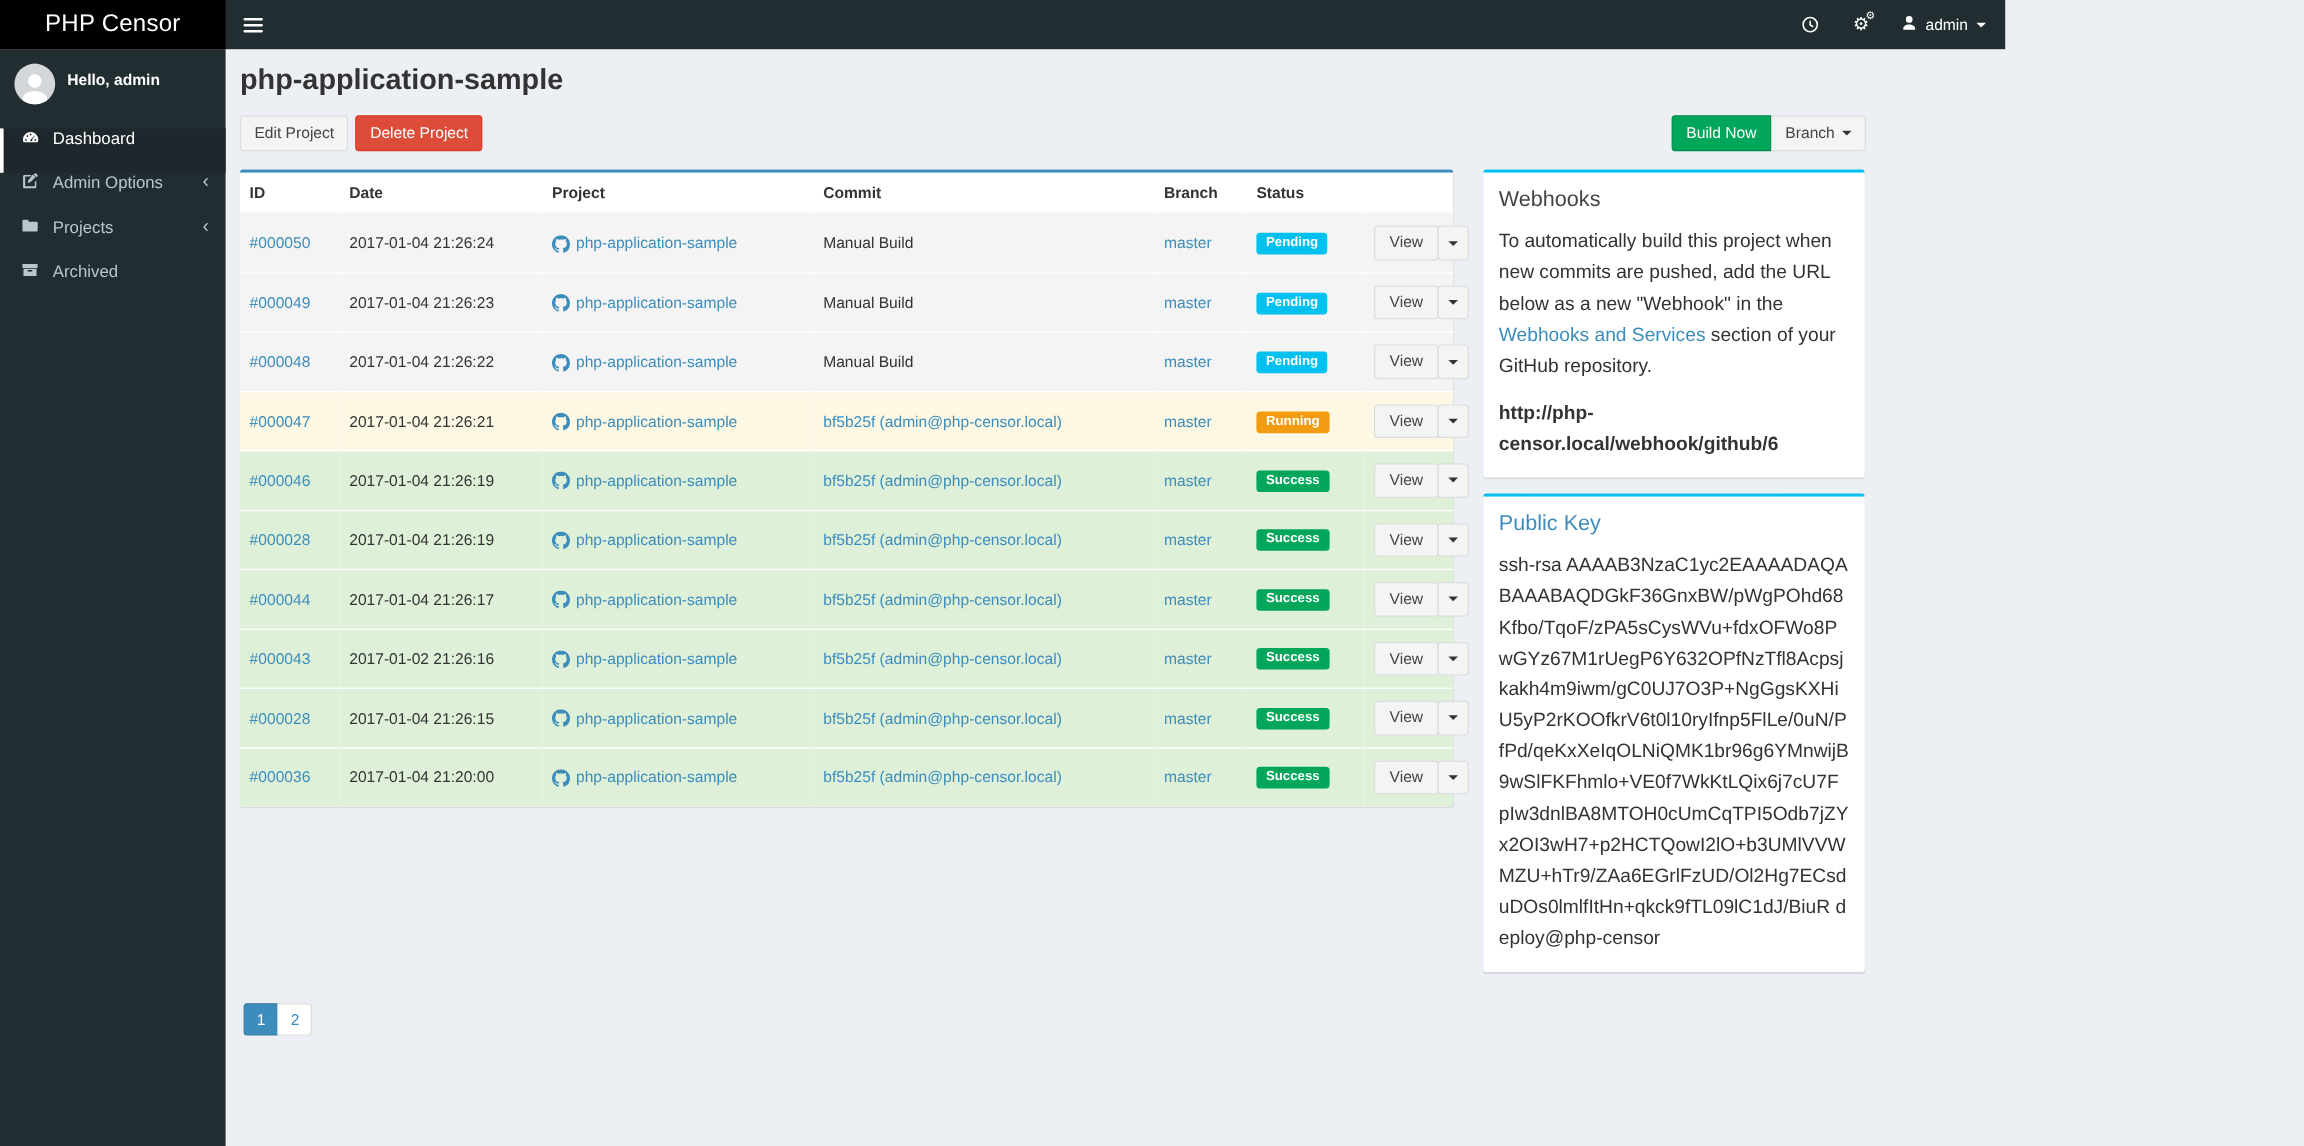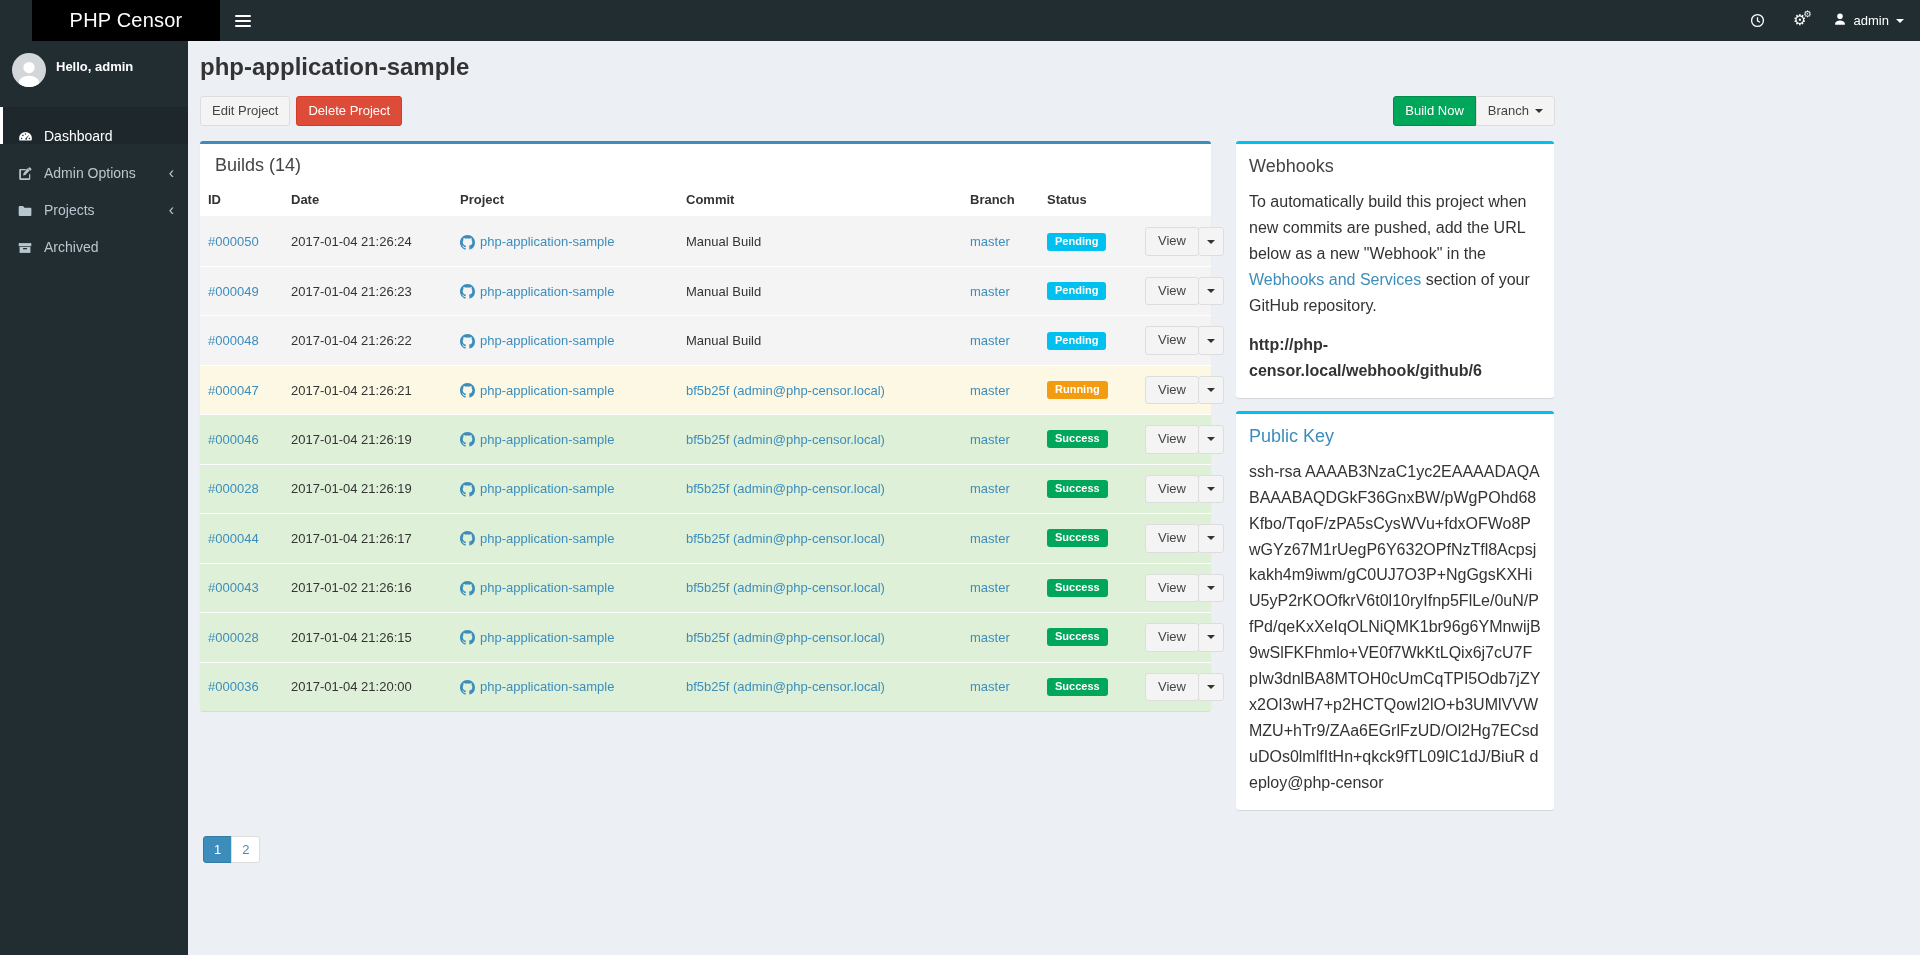--- a/index.html
+++ b/index.html
@@ -4,41 +4,41 @@
 <style>
   * { margin:0; padding:0; box-sizing:border-box; }
   html,body { width:1920px; height:955px; overflow:hidden; }
   body {
     font-family:"Liberation Sans","DejaVu Sans",sans-serif;
     background:#ecf0f5; color:#333; font-size:13px;
   }
   a { text-decoration:none; color:var(--accent-primary); cursor:pointer; }
 
   
-  .navbar { position:absolute; top:0; left:0; width:1920px; height:41px; background:#222d32; z-index:20; display:flex;padding-left:32px; }
+  .navbar { position:absolute; top:0; left:0; width:1671px; height:41px; background:#222d32; z-index:20; display:flex; }
   .logo { width:188px; height:41px; background:#000; color:#fff; font-size:20px; display:flex; align-items:center; justify-content:center; letter-spacing:.2px; }
   .navbar-main { flex:1; display:flex; align-items:center; justify-content:space-between; }
   .sidebar-toggle { height:41px; padding:0 15px; display:flex; flex-direction:column; justify-content:center; gap:3px; cursor:pointer; }
   .sidebar-toggle span { display:block; width:16px; height:2px; background:#fff; border-radius:1px; }
   .nav-right { display:flex; align-items:center; padding-right:16px; color:#fff; }
   .nav-icon { margin:0 14px; display:flex; align-items:center; color:#fff; cursor:pointer; }
   .nav-icon svg { display:block; }
   .gear-wrap { font-family:"DejaVu Sans",sans-serif; position:relative; font-size:15px; line-height:1; }
   .gear-wrap .gear-small { position:absolute; font-size:9px; right:-5px; top:-3px; }
   .user-menu { display:flex; align-items:center; gap:7px; margin-left:12px; cursor:pointer;text-align:right; }
   .user-menu .uname { font-size:13px; }
   .caret { display:inline-block; width:0; height:0; border-left:4px solid transparent; border-right:4px solid transparent; border-top:4px solid currentColor; }
 
   
   .sidebar { position:absolute; top:41px; left:0; width:188px; height:914px; background:#222d32; z-index:10; }
   .user-panel { display:flex; padding:12px 10px 14px 12px; }
   .avatar { width:34px; height:34px; border-radius:50%; background:#d4d7da; overflow:hidden; flex:none; display:flex; align-items:flex-end; justify-content:center; }
   .user-panel .greet { color:#fff; font-weight:bold; font-size:13px; padding:6px 0 0 10px; }
   .menu { list-style:none; margin-top:6px; }
-  .menu-item { display:flex; align-items:flex-end; height:37px; padding:0 14px 0 15px; border-left:3px solid transparent; color:#b8c7ce; font-size:14px; cursor:pointer; }
+  .menu-item { display:flex; align-items:flex-start; height:37px; padding:0 14px 0 15px; border-left:3px solid transparent; color:#b8c7ce; font-size:14px; cursor:pointer; }
   .menu-item.active { background:#1e282c; border-left-color:#fff; color:#fff; }
   .menu-item .mi-icon { width:18px; margin-right:8px; display:flex; align-items:center; }
   .menu-item .mi-label { flex:1; }
   .menu-item .mi-chevron { font-size:16px; line-height:1; color:#b8c7ce; }
 
   
   .main { position:absolute; left:200px; top:41px; width:1355px; }
   h1.page-title { margin-top:12px; font-size:24px; font-weight:600; color:#333; }
   .toolbar { margin-top:15px; display:flex; justify-content:space-between; align-items:center; }
   .btn { display:inline-flex; align-items:center; gap:6px; font-size:13px; padding:5px 11px; border-radius:3px; border:1px solid transparent; cursor:pointer; font-family:inherit; background:none; line-height:1.42; }
@@ -190,21 +190,20 @@
       <button class="btn btn-default">
         <span>Branch</span>
         <span class="caret"></span>
       </button>
     </div>
   </div>
 
   <div class="columns">
 
     <section class="box box-primary builds-box">
-      <div class="box-header">Builds (14)</div>
       <table class="builds">
         <colgroup>
           <col style="width:83px">
             <col style="width:169px">
             <col style="width:226px">
           <col style="width:284px">
             <col style="width:77px">
             <col style="width:98px">
             <col>
         </colgroup>

